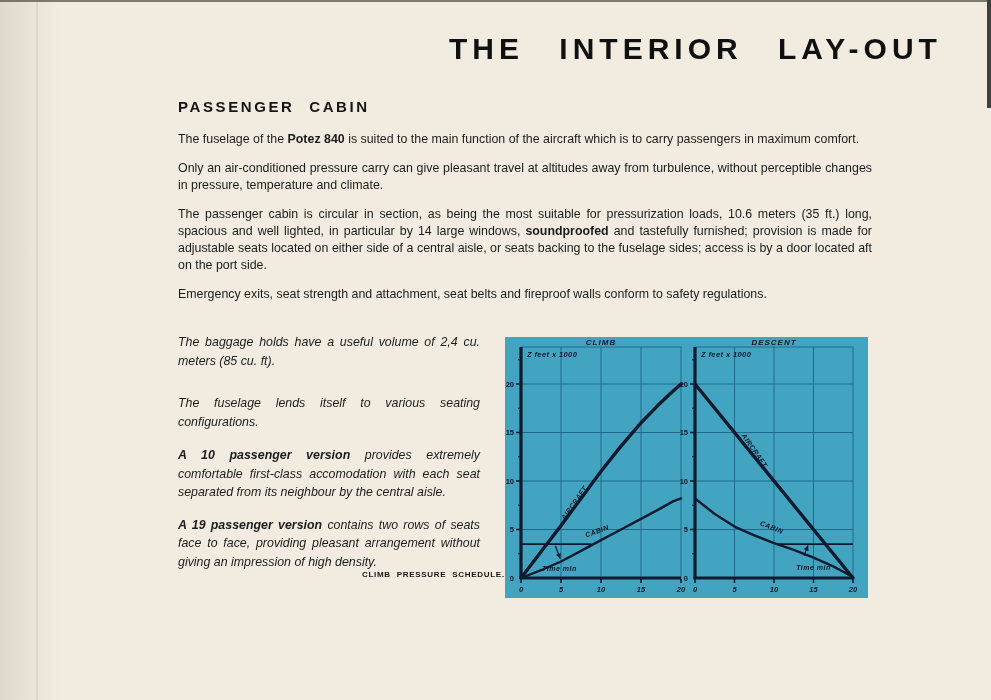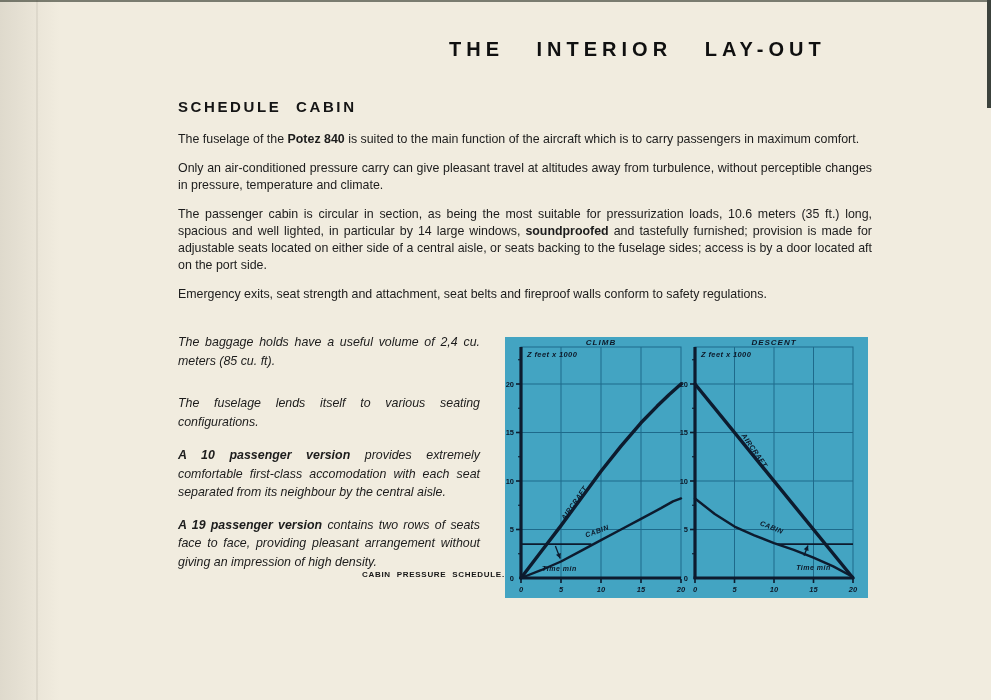--- a/index.html
+++ b/index.html
@@ -13,21 +13,21 @@
     background:linear-gradient(90deg,rgba(60,55,40,0.10),rgba(60,55,40,0.03) 40px,rgba(60,55,40,0) 60px);
   }
   .spine-line{position:absolute;left:36px;top:0;width:2px;height:700px;background:rgba(60,60,45,0.07);}
   .top-edge{position:absolute;left:0;top:0;width:991px;height:2px;background:rgba(58,64,52,0.65);}
   .right-edge{position:absolute;right:0;top:0;width:4px;height:108px;background:#3c423c;}
   .banner{
     position:absolute;left:412px;top:19px;width:579px;height:60px;
     display:flex;align-items:center;
   }
   .banner-title{
-    padding-left:37px;font-size:20px;font-weight:bold;color:#101010;
+    padding-left:37px;font-size:30px;font-weight:bold;color:#101010;
     letter-spacing:5px;word-spacing:22px;white-space:nowrap;
   }
   .section-title{
     position:absolute;left:178px;top:98px;
     font-size:15px;font-weight:bold;letter-spacing:2.6px;word-spacing:8px;color:#151515;
   }
   .body-copy{position:absolute;left:178px;top:131px;width:704px;}
   .body-copy p{margin:0 10px 12px 0;font-size:12.4px;line-height:17px;text-align:justify;}
   .left-col{position:absolute;left:178px;top:333px;width:302px;}
   .left-col p{margin:0 0 14px 0;font-size:12.4px;line-height:18.5px;text-align:justify;font-style:italic;}
@@ -49,37 +49,37 @@
 
 <div class="spine-shade"></div>
 <div class="spine-line"></div>
 <div class="top-edge"></div>
 <div class="right-edge"></div>
 
 <div class="banner">
   <div class="banner-title">THE INTERIOR LAY-OUT</div>
 </div>
 
-<div class="section-title">SCHEDULE CABIN</div>
+<div class="section-title">PASSENGER CABIN</div>
 
 <div class="body-copy">
   <p><span>The fuselage of the </span><b>Potez 840</b><span> is suited to the main function of the aircraft which is to carry passengers in maximum comfort.</span></p>
   <p><span>Only an air-conditioned pressure carry can give pleasant travel at altitudes away from turbulence, without perceptible changes in pressure, temperature and climate.</span><b></b><span></span></p>
   <p><span>The passenger cabin is circular in section, as being the most suitable for pressurization loads, 10.6 meters (35 ft.) long, spacious and well lighted, in particular by 14 large windows, </span><b>soundproofed</b><span> and tastefully furnished; provision is made for adjustable seats located on either side of a central aisle, or seats backing to the fuselage sides; access is by a door located aft on the port side.</span></p>
   <p><span>Emergency exits, seat strength and attachment, seat belts and fireproof walls conform to safety regulations.</span><b></b><span></span></p>
 </div>
 
 <div class="left-col">
   <p><span>The baggage holds have a useful volume of 2,4 cu. meters (85 cu. ft).</span><b></b><span></span></p>
   <p><span>The fuselage lends itself to various seating configurations.</span><b></b><span></span></p>
   <p><span></span><b>A 10 passenger version</b><span> provides extremely comfortable first-class accomodation with each seat separated from its neighbour by the central aisle.</span></p>
   <p><span></span><b>A 19 passenger version</b><span> contains two rows of seats face to face, providing pleasant arrangement without giving an impression of high density.</span></p>
 </div>
 
-<div class="caption">CABIN PRESSURE SCHEDULE.</div>
+<div class="caption">CLIMB PRESSURE SCHEDULE.</div>
 
 <div class="chart-figure">
   <svg id="pressure-chart-svg" viewBox="0 0 363 261">
       <rect x="16" y="10" width="160" height="231" fill="none" stroke="#1e6a8b" stroke-width="1"></rect>
       <line x1="56" y1="10" x2="56" y2="241" stroke="#1e6a8b" stroke-width="1" stroke-linecap="butt"></line>
       <line x1="96" y1="10" x2="96" y2="241" stroke="#1e6a8b" stroke-width="1" stroke-linecap="butt"></line>
       <line x1="136" y1="10" x2="136" y2="241" stroke="#1e6a8b" stroke-width="1" stroke-linecap="butt"></line>
       <line x1="16" y1="192.5" x2="176" y2="192.5" stroke="#1e6a8b" stroke-width="1" stroke-linecap="butt"></line>
       <line x1="16" y1="144" x2="176" y2="144" stroke="#1e6a8b" stroke-width="1" stroke-linecap="butt"></line>
       <line x1="16" y1="95.5" x2="176" y2="95.5" stroke="#1e6a8b" stroke-width="1" stroke-linecap="butt"></line>

